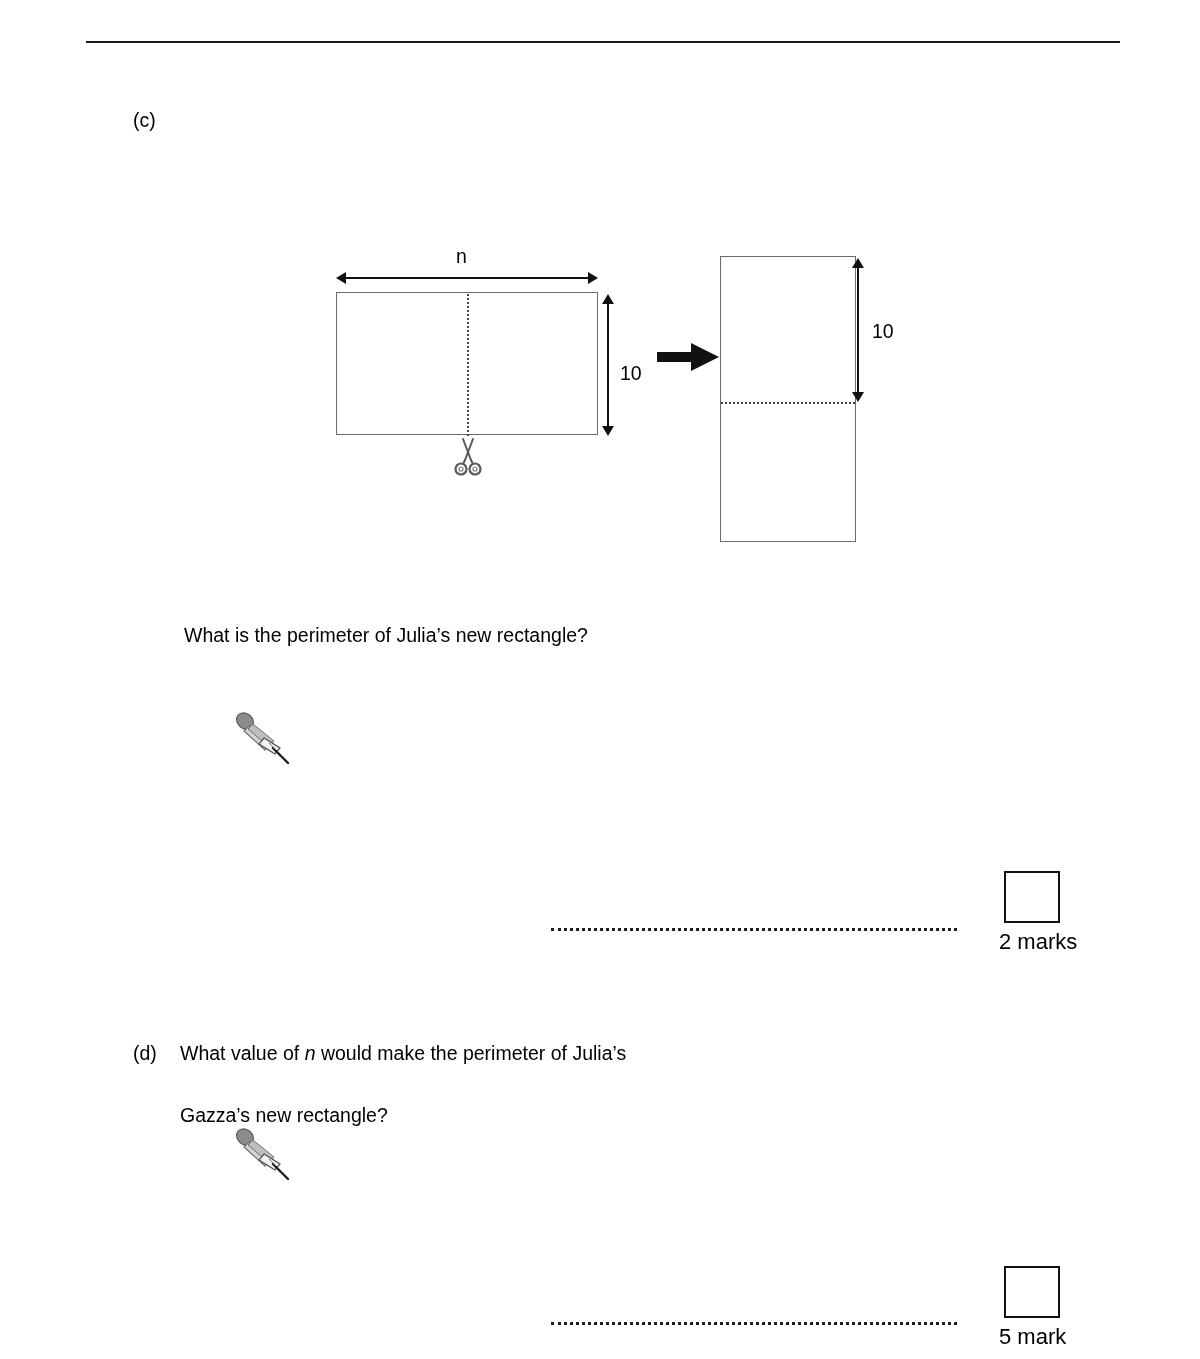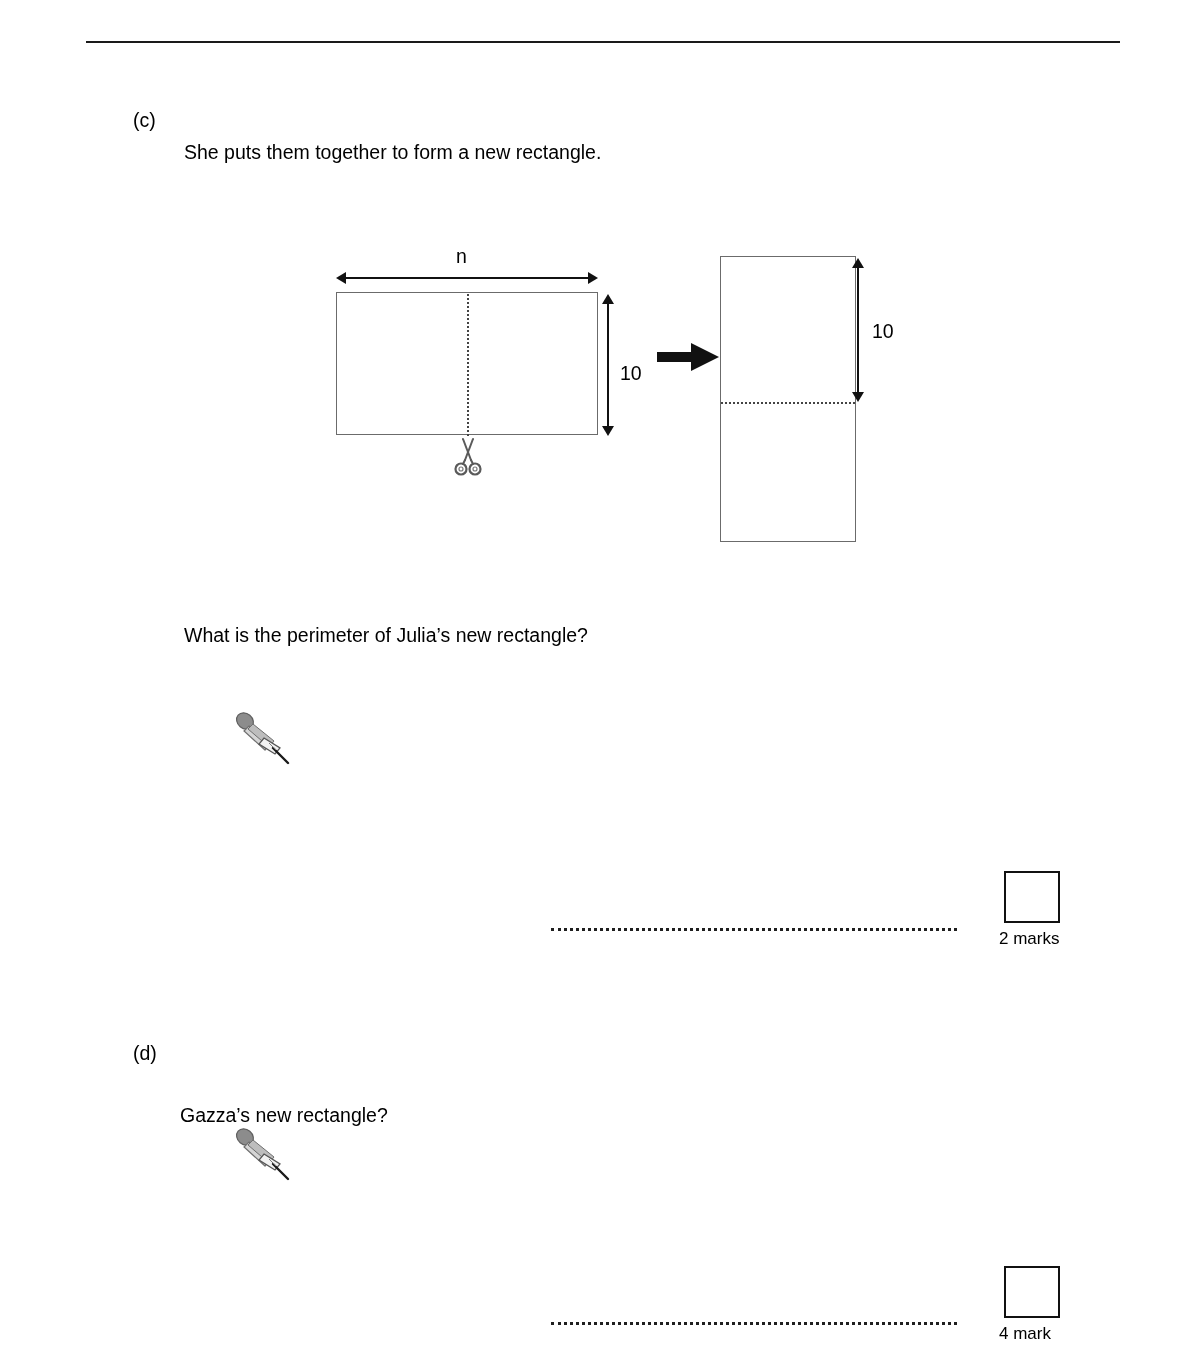--- a/index.html
+++ b/index.html
@@ -240,35 +240,34 @@
   .marks-box {
     position: absolute;
     width: 56px;
     height: 52px;
     border: 2.5px solid #111111;
     box-sizing: border-box;
     background: #ffffff;
   }
   .marks-label {
     position: absolute;
-    font-size: 17px;
+    font-size: 22px;
     white-space: nowrap;
   }
 </style>
 </head>
 <body>
 
 <div id="page">
 
   <div class="top-rule"></div>
 
   <div class="q-label" style="left:133px; top:105px;">(c)</div>
 
 
-  <div class="q-text" style="left:184px; top:137px;">She puts them together to form a new rectangle.</div>
 
   <div>
 
     <div class="label-n">n</div>
 
     <div class="dim-h">
       <div class="head-l"></div>
       <div class="bar"></div>
       <div class="head-r"></div>
     </div>
@@ -333,35 +332,36 @@
     </svg>
   </div>
 
   <div class="answer-line" style="left:551px; top:928px; width:406px;"></div>
 
   <div class="marks-box" style="left:1004px; top:871px;"></div>
   <div class="marks-label" style="left:999px; top:929px;">2 marks</div>
 
   <div class="q-label" style="left:133px; top:1038px;">(d)</div>
 
+  <div class="q-text" style="left:180px; top:1038px;"><span>What value of </span><span class="ital">n</span><span> would make the perimeter of Julia’s</span></div>
 
 
   <div class="q-text" style="left:180px; top:1100px;">Gazza’s new rectangle?</div>
 
   <div class="pen-nib" style="left:228px; top:1124px;">
     <svg viewBox="0 0 66 58" width="66" height="58">
       <g>
         <ellipse cx="17" cy="13" rx="9" ry="7.5" transform="rotate(40 17 13)" fill="#8c8c8c" stroke="#5f5f5f" stroke-width="1.2"></ellipse>
         <path d="M21 18 L41 36 L37 42 L16 23 Z" fill="#d5d5d5" stroke="#6f6f6f" stroke-width="1.2"></path>
         <path d="M25 16 L46 33 L41 39 L20 21 Z" fill="#bdbdbd" stroke="#6f6f6f" stroke-width="1"></path>
         <path d="M36 30 L52 40 L47 46 L31 36 Z" fill="#f2f2f2" stroke="#555555" stroke-width="1.3"></path>
         <path d="M45 40 L60 55" stroke="#1a1a1a" stroke-width="2.4" stroke-linecap="round"></path>
         <path d="M41 35 L48 42" stroke="#777777" stroke-width="1"></path>
       </g>
     </svg>
   </div>
 
   <div class="answer-line" style="left:551px; top:1322px; width:406px;"></div>
 
   <div class="marks-box" style="left:1004px; top:1266px;"></div>
-  <div class="marks-label" style="left:999px; top:1324px;">4 mark</div>
+  <div class="marks-label" style="left:999px; top:1324px;">5 mark</div>
 
 </div>
 
 </body></html>

